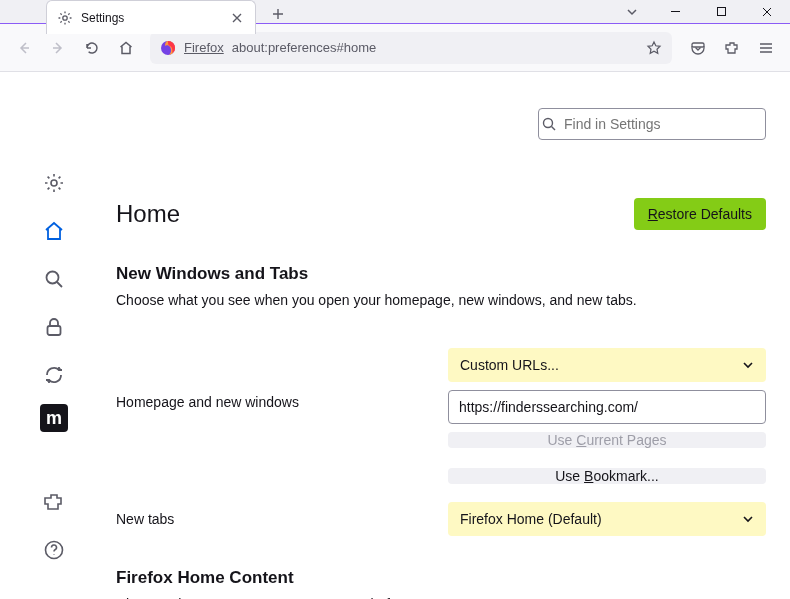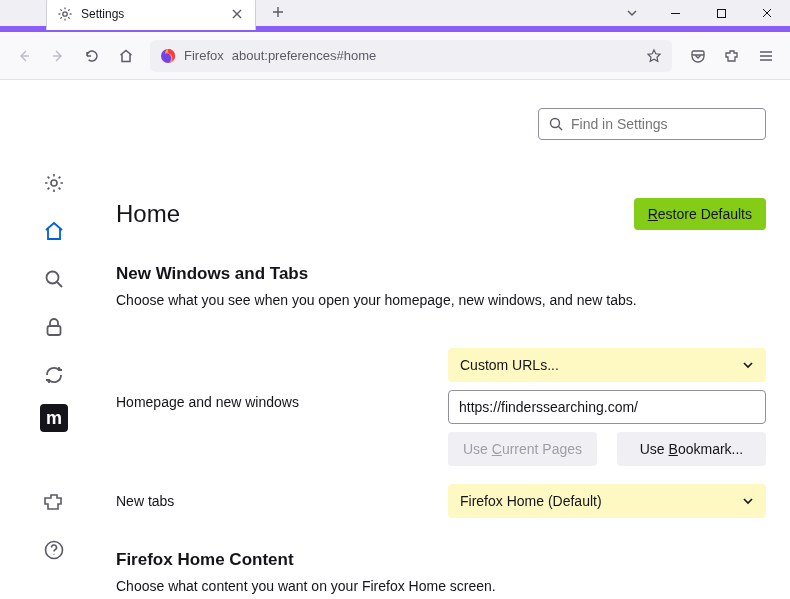--- a/index.html
+++ b/index.html
@@ -1,69 +1,69 @@
 <!DOCTYPE html>
 <html><head>
 <meta charset="utf-8">
 <style>
 * { box-sizing: border-box; margin: 0; padding: 0; font-family: "Segoe UI", Arial, sans-serif; }
 body { width: 790px; height: 599px; background: #fff; overflow: hidden; position: relative; }
 
 
-.titlebar { height: 32px; background: #f0f0f4; display: flex; align-items: center; border-bottom: 6px solid #8b5cf6; }
+.titlebar { height: 24px; background: #f0f0f4; display: flex; align-items: flex-start; border-bottom: 1px solid #8b5cf6; }
 .tab { margin-left: 46px; width: 210px; height: 34px; background: #fff; border: 1px solid #cfcfd8; border-bottom: none; border-radius: 6px 6px 0 0; display: flex; align-items: center; padding: 0 10px; gap: 8px; position: relative; }
 .tab .gear { width: 16px; height: 16px; color: #5b5b66; }
 .tab-title { font-size: 12px; color: #15141a; flex: 1; }
 .tab-close { width: 16px; height: 16px; color: #5b5b66; display: flex; align-items: center; justify-content: center; cursor: pointer; }
 .newtab { width: 28px; height: 28px; margin-left: 8px; margin-bottom: 3px; display: flex; align-items: center; justify-content: center; color: #5b5b66; border-radius: 4px; }
 .win-controls { margin-left: auto; display: flex; align-items: center; height: 100%; }
 .win-dd { width: 40px; display:flex; align-items:center; justify-content:center; color:#5b5b66;}
 .win-btn { width: 46px; height: 100%; display: flex; align-items: center; justify-content: center; color: #15141a; }
 
 
 .toolbar { height: 48px; background: #f9f9fb; display: flex; align-items: center; padding: 0 8px; gap: 2px; border-bottom: 1px solid #e0e0e6; }
 .tbtn { width: 32px; height: 32px; display: flex; align-items: center; justify-content: center; border-radius: 4px; color: #5b5b66; }
 .tbtn.disabled { color: #bfbfc9; }
 .urlbar { flex: 1; height: 32px; margin: 0 8px 0 6px; background: #f0f0f4; border-radius: 6px; display: flex; align-items: center; padding: 0 10px; gap: 8px; }
 .urlbar .fxlogo { width: 16px; height: 16px; }
-.urlbar .fxtext { font-size: 13px; color: #5b5b66; }
+.urlbar .fxtext { font-size: 13px; color: #5b5b66; text-decoration: underline; }
 .urlbar .urltext { font-size: 13px; color: #5b5b66; flex: 1; }
 .urlbar .star { color: #5b5b66; }
 
 
 .content { position: absolute; top: 90px; left: 0; right: 0; bottom: 0; display: flex; }
 .sidebar { width: 108px; padding-top: 74px; display: flex; flex-direction: column; align-items: center; gap: 0; }
 .sbitem { width: 38px; height: 38px; display: flex; align-items: center; justify-content: center; border-radius: 6px; color: #5b5b66; margin-bottom: 10px; }
 .sbitem.active { color: #0060df; }
 .sbitem.m { background:#15141a; color:#fff; font-weight:bold; font-size:18px; border-radius:4px; width:28px; height:28px;}
 .sidebar-bottom { margin-top: auto; margin-bottom: 20px; display:flex; flex-direction:column; align-items:center;}
 
 .main { flex: 1; padding: 18px 24px 0 8px; overflow: hidden; }
-.searchbox { float: right; width: 228px; height: 32px; border: 1px solid #8f8f9d; border-radius: 4px; display: flex; align-items: center; padding: 0 10px; gap: 8px; color: #5b5b66; }
+.searchbox { float: right; width: 228px; height: 32px; border: 1px solid #8f8f9d; border-radius: 4px; display: flex; align-items: center; padding: 0 3px; gap: 8px; color: #5b5b66; }
 .searchbox input { border: none; outline: none; font-size: 14px; color: #5b5b66; flex:1; background:transparent;}
 .searchbox svg { width:14px; height:14px; color:#5b5b66;}
 
 .headrow { clear: both; padding-top: 58px; display: flex; align-items: center; }
 .h1 { font-size: 24px; font-weight: 400; color: #15141a; }
 .restore { margin-left: auto; background: #84cc16; border: none; height: 32px; padding: 0 14px; font-size: 14px; border-radius: 4px; color: #15141a; }
 .restore .u { text-decoration: underline; }
 
 .h2 { font-size: 17px; font-weight: 600; color: #15141a; margin-top: 34px; }
 .desc { font-size: 14px; color: #15141a; margin-top: 8px; }
 
 .row { display: flex; align-items: center; margin-top: 28px; }
 .rowlabel { font-size: 14px; color: #15141a; width: 332px; }
 .rowright { flex: 1; display: flex; flex-direction: column; gap: 8px; }
 
 .dropdown { height: 34px; background: #fef9c3; border-radius: 4px; display: flex; align-items: center; padding: 0 12px; font-size: 14px; color: #15141a; justify-content: space-between; }
 .dropdown svg { width: 12px; height: 12px; }
 
 .textinput { height: 34px; border: 1px solid #8f8f9d; border-radius: 4px; padding: 16px 10px; font-size: 14px; color: #15141a; outline: none; width: 100%; }
 
-.btnrow { display: flex; gap: 20px; }
+.btnrow { display: flex; gap: 20px; flex-direction: column; }
 .btn { flex: 1; height: 34px; background: #f0f0f4; border: none; border-radius: 4px; font-size: 14px; color: #15141a; }
 .btn.disabled { color: #9e9ea8; }
 .btn .u { text-decoration: underline; }
 
 svg { display: block; }
 </style>
 </head>
 <body>
 
 <div class="titlebar">

